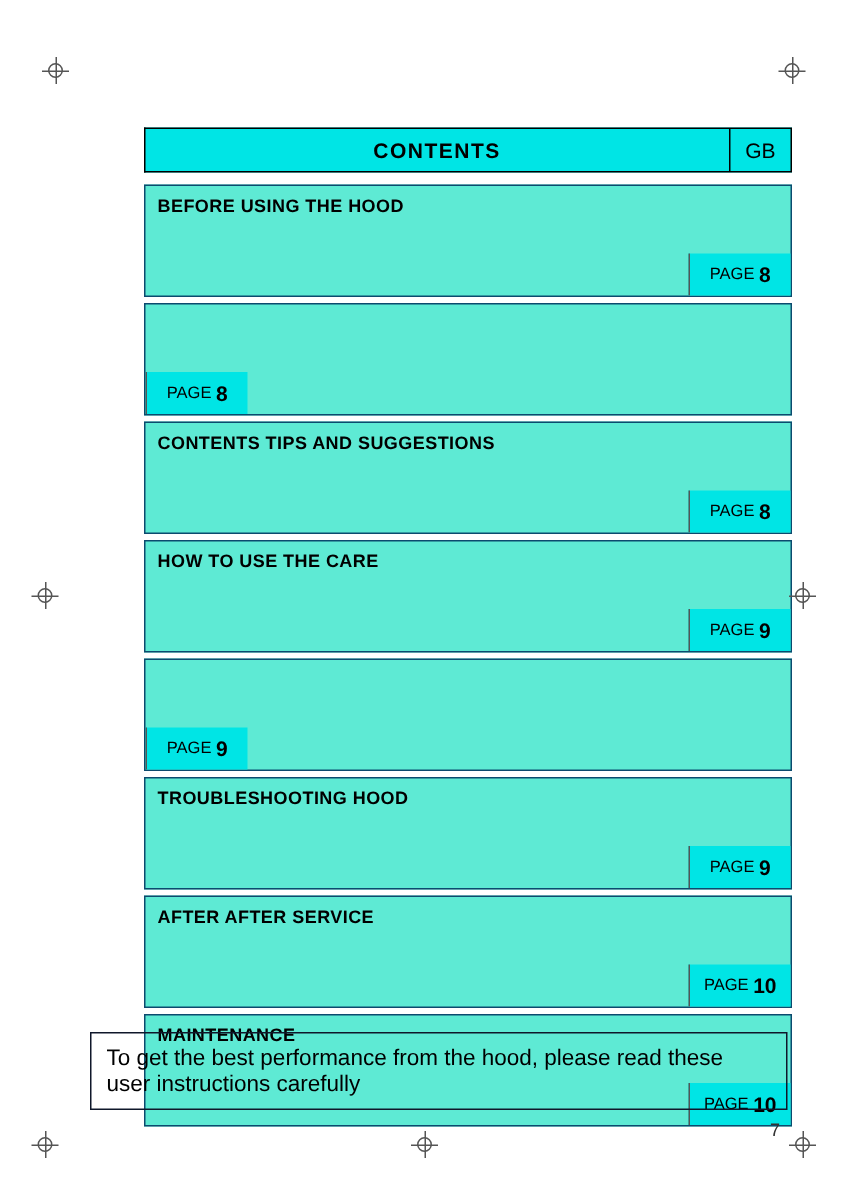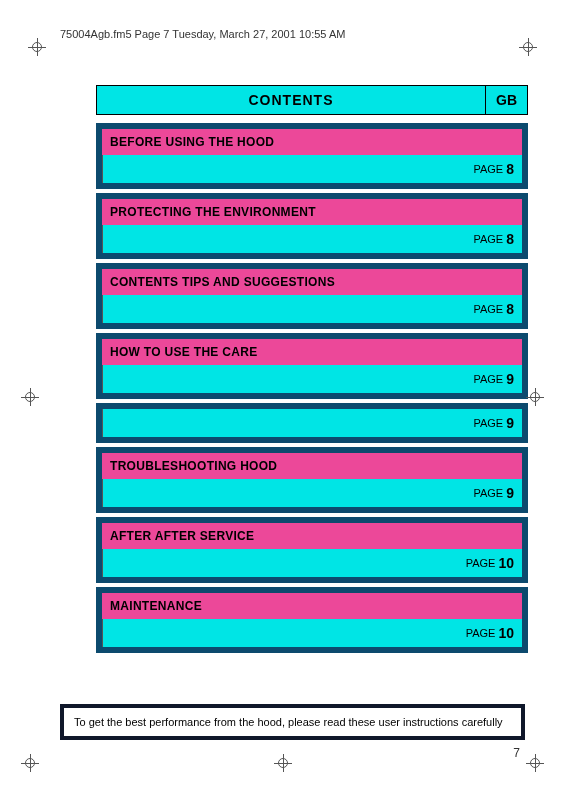--- a/index.html
+++ b/index.html
@@ -91,75 +91,75 @@
       font-weight: bold;
       font-size: 14px;
       text-align: center;
       letter-spacing: 1px;
       border: 1px solid #000;
       border-right: none;
     }
     .contents-gb {
       background: #00e5e5;
       padding: 6px 10px;
-      font-weight: bold;
+      font-weight: normal;
       font-size: 14px;
       border: 1px solid #000;
       min-width: 36px;
       text-align: center;
     }
 
     
     .toc-row {
       display: flex;
       width: 100%;
       margin-bottom: 4px;
-      border: 6px solid #0c4a6e;
-      background: #ec4899;
-      flex-direction: column;
+      border: 1px solid #0c4a6e;
+      background: #5eead4;
     }
     .toc-label {
       flex: 1;
       padding: 6px 8px;
       font-weight: bold;
       font-size: 12px;
       letter-spacing: 0.3px;
     }
     .toc-page {
       padding: 6px 8px;
       font-size: 12px;
       display: flex;
       align-items: center;
       gap: 3px;
       white-space: nowrap;
       background: #00e5e5;
       font-weight: normal;
       border-left: 1px solid #555;
       min-width: 68px;
-      justify-content: flex-end;
+      justify-content: center;
+      margin-top: 45px;
     }
     .toc-page .page-word {
       font-size: 11px;
       font-weight: normal;
       text-transform: uppercase;
     }
     .toc-page .page-num {
       font-weight: bold;
       font-size: 14px;
     }
 
     
     .footer-note {
       position: absolute;
       bottom: 60px;
       left: 60px;
       right: 40px;
-      border: 4px solid #0f172a;
+      border: 1px solid #0f172a;
       padding: 8px 10px;
-      font-size: 11px;
+      font-size: 15px;
       color: #000;
     }
 
     
     .page-number {
       position: absolute;
       bottom: 40px;
       right: 45px;
       font-size: 12px;
       color: #333;
@@ -168,23 +168,20 @@
     .header-text {
       font-size: 11px;
       color: #333;
     }
   </style>
 </head>
 <body>
 
 <div class="page">
 
-  <div class="header-bar">
-    <span class="header-text">75004Agb.fm5  Page 7  Tuesday, March 27, 2001  10:55 AM</span>
-  </div>
 
   <div class="crosshair" style="top: 38px; left: 28px;">
     <div class="circle"></div>
   </div>
 
   <div class="crosshair" style="top: 38px; right: 28px;">
     <div class="circle"></div>
   </div>
 
   <div class="content-area">
@@ -196,21 +193,20 @@
 
     <div class="toc-row">
       <div class="toc-label">BEFORE USING THE HOOD</div>
       <div class="toc-page">
         <span class="page-word">PAGE</span>
         <span class="page-num">8</span>
       </div>
     </div>
 
     <div class="toc-row">
-      <div class="toc-label">PROTECTING THE ENVIRONMENT</div>
       <div class="toc-page">
         <span class="page-word">PAGE</span>
         <span class="page-num">8</span>
       </div>
     </div>
 
     <div class="toc-row">
       <div class="toc-label">CONTENTS TIPS AND SUGGESTIONS</div>
       <div class="toc-page">
         <span class="page-word">PAGE</span>

